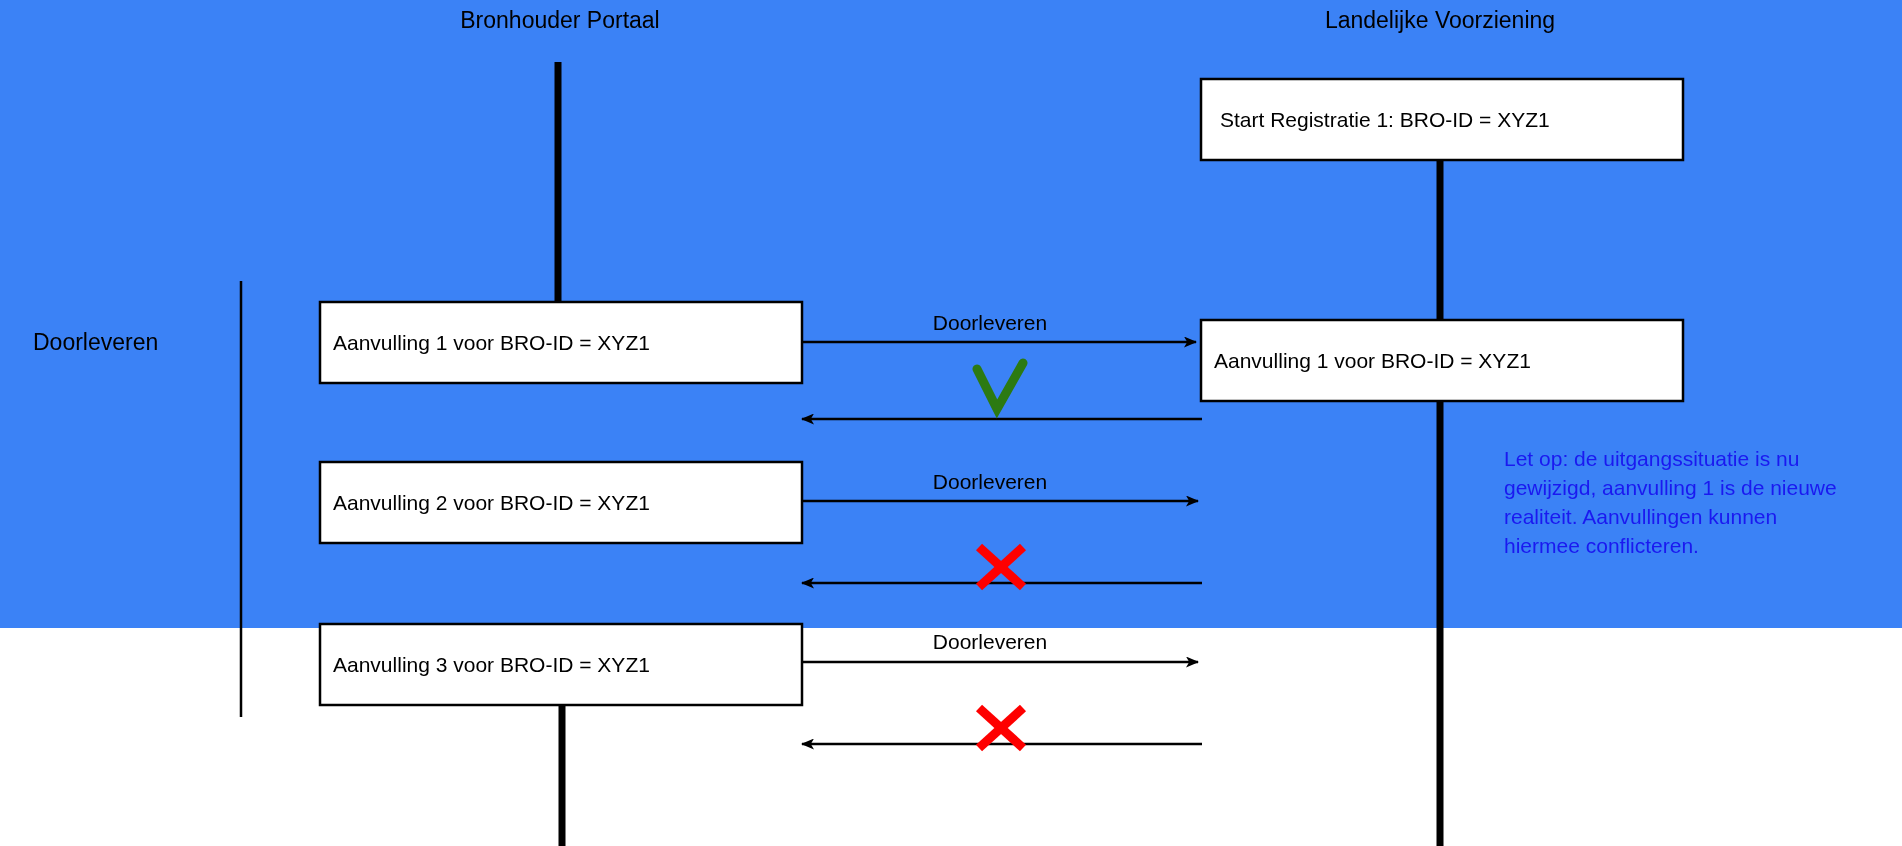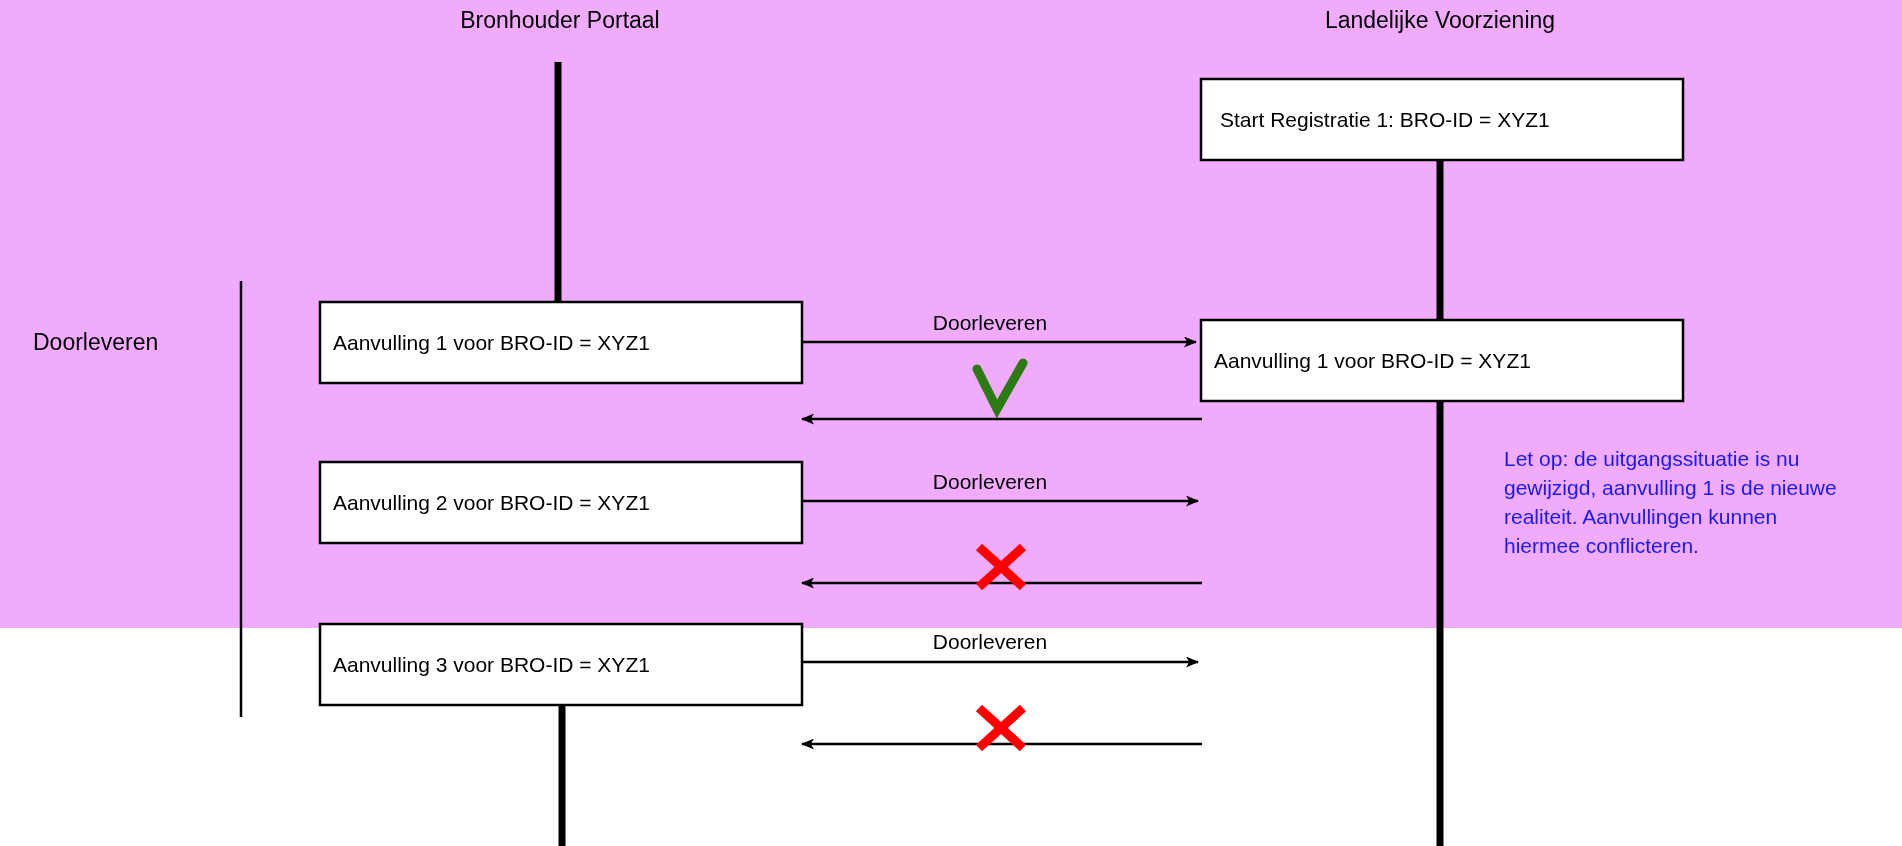--- a/index.html
+++ b/index.html
@@ -10,21 +10,21 @@
   body {
     width: 1902px;
     height: 846px;
     overflow: hidden;
     font-family: "Liberation Sans", sans-serif;
   }
   #diagram-root {
     position: relative;
     width: 1902px;
     height: 628px;
-    background: #f0abfc;
+    background: #3b82f6;
   }
   svg.canvas {
     position: absolute;
     top: 0;
     left: 0;
     width: 1902px;
     height: 846px;
   }
   .lifeline {
     stroke: #000000;

